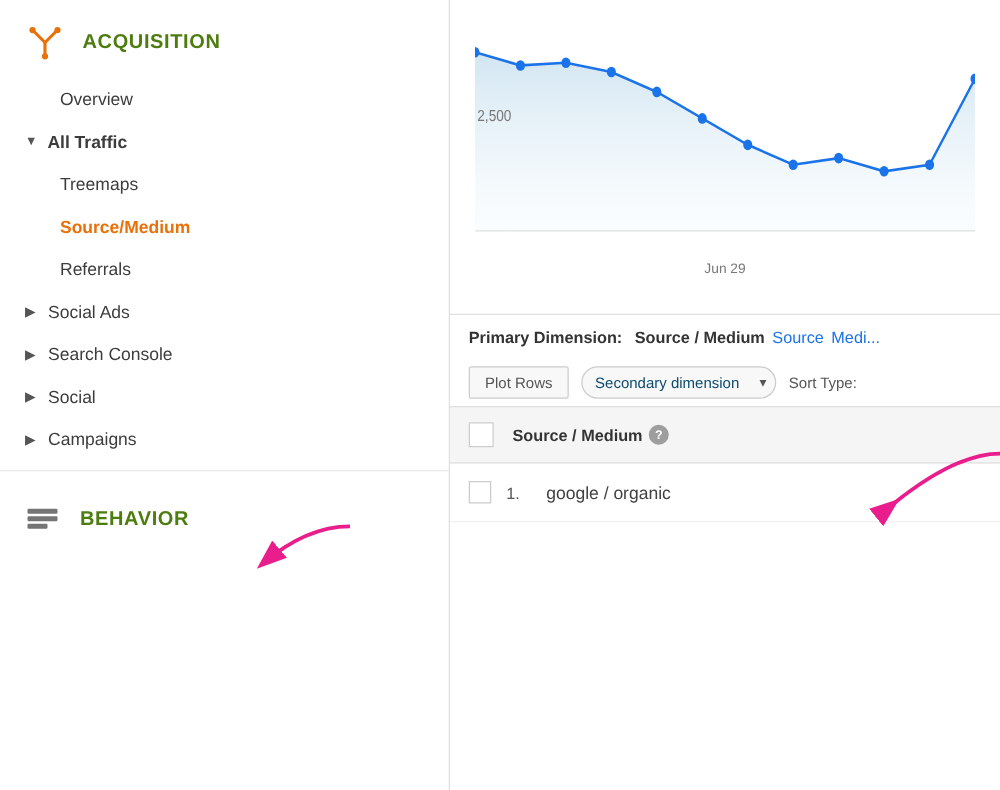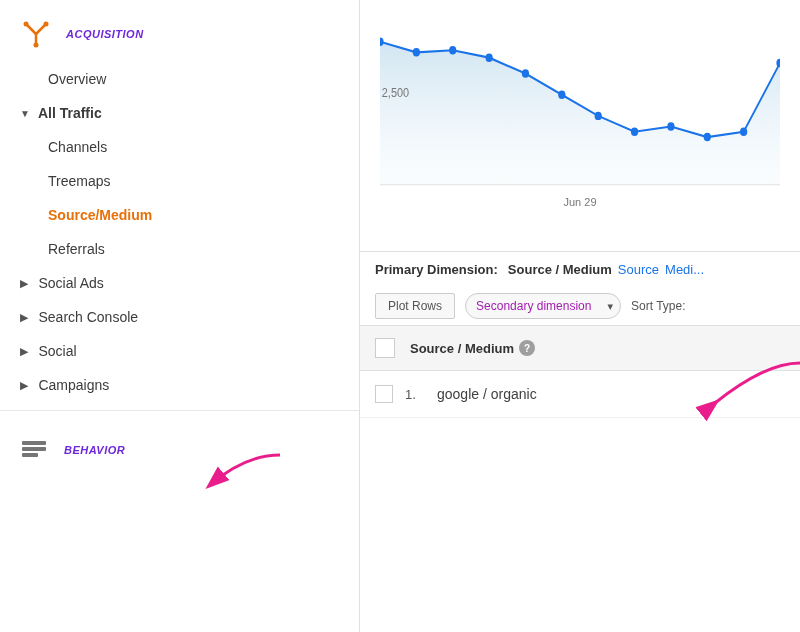--- a/index.html
+++ b/index.html
@@ -31,26 +31,25 @@
 
     .section-icon {
       width: 32px;
       height: 32px;
       display: flex;
       align-items: center;
       justify-content: center;
     }
 
     .section-title {
-      font-size: 11px;
+      font-size: 16px;
       font-weight: 700;
-      color: #6d28d9;
+      color: #4d7c0f;
       letter-spacing: 0.5px;
       text-transform: uppercase;
-      font-style: italic;
     }
 
     .nav-item {
       display: flex;
       align-items: center;
       padding: 9px 20px 9px 48px;
       font-size: 14px;
       color: #3c3c3c;
       cursor: pointer;
       position: relative;
@@ -110,21 +109,21 @@
 
     .chart-svg {
       width: 100%;
       height: 180px;
     }
 
     .chart-label {
       text-align: center;
       font-size: 11px;
       color: #777;
-      margin-top: 2px;
+      margin-top: 14px;
     }
 
     
     .primary-dim-bar {
       display: flex;
       align-items: center;
       padding: 10px 15px;
       font-size: 13px;
       gap: 6px;
       flex-wrap: wrap;
@@ -163,21 +162,21 @@
       color: #555;
       border-radius: 2px;
       cursor: pointer;
     }
 
     .secondary-dim-select {
       border: 1px solid #ccc;
       background: #f8f8f8;
       padding: 5px 28px 5px 10px;
       font-size: 12px;
-      color: #a21caf;
+      color: #0c4a6e;
       border-radius: 13px;
       appearance: none;
       cursor: pointer;
       position: relative;
     }
 
     .select-wrapper {
       position: relative;
       display: inline-block;
     }
@@ -318,23 +317,20 @@
 
   <div class="nav-item">
     <span>Overview</span>
   </div>
 
   <div class="nav-item sub-header">
     <span class="arrow">▼</span>
     <span>All Traffic</span>
   </div>
 
-  <div class="nav-item">
-    <span>Channels</span>
-  </div>
 
   <div class="nav-item">
     <span>Treemaps</span>
   </div>
 
   <div style="position:relative;">
     <div class="nav-item active">
       <span>Source/Medium</span>
     </div>
 

